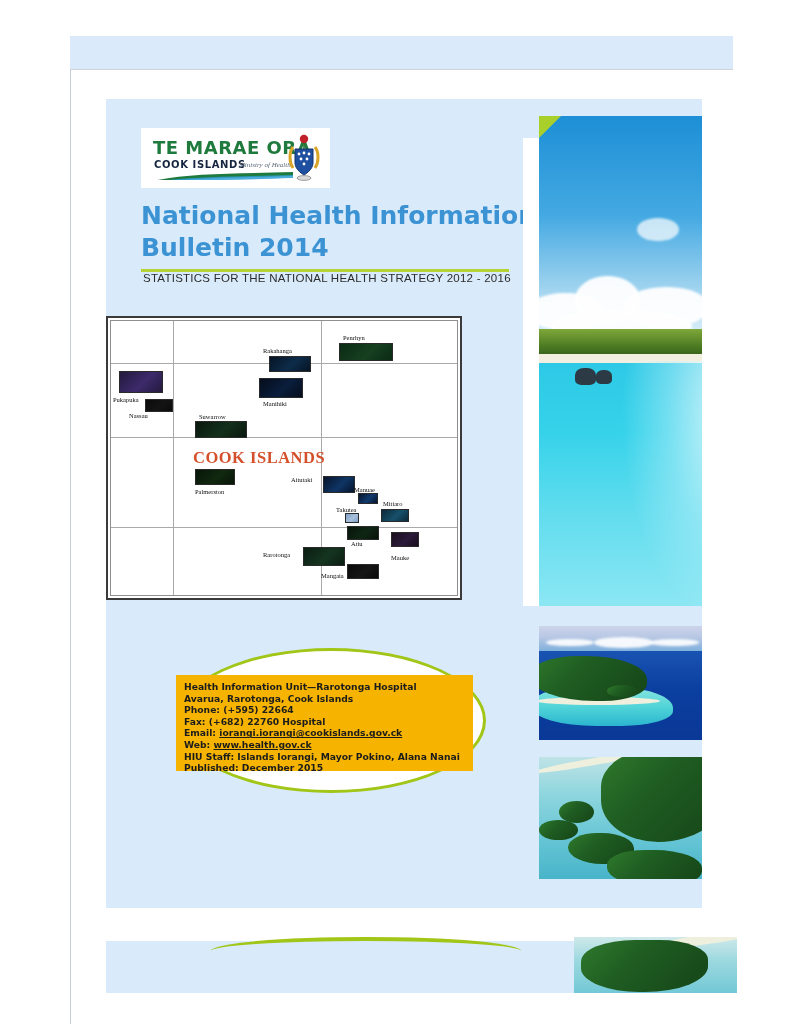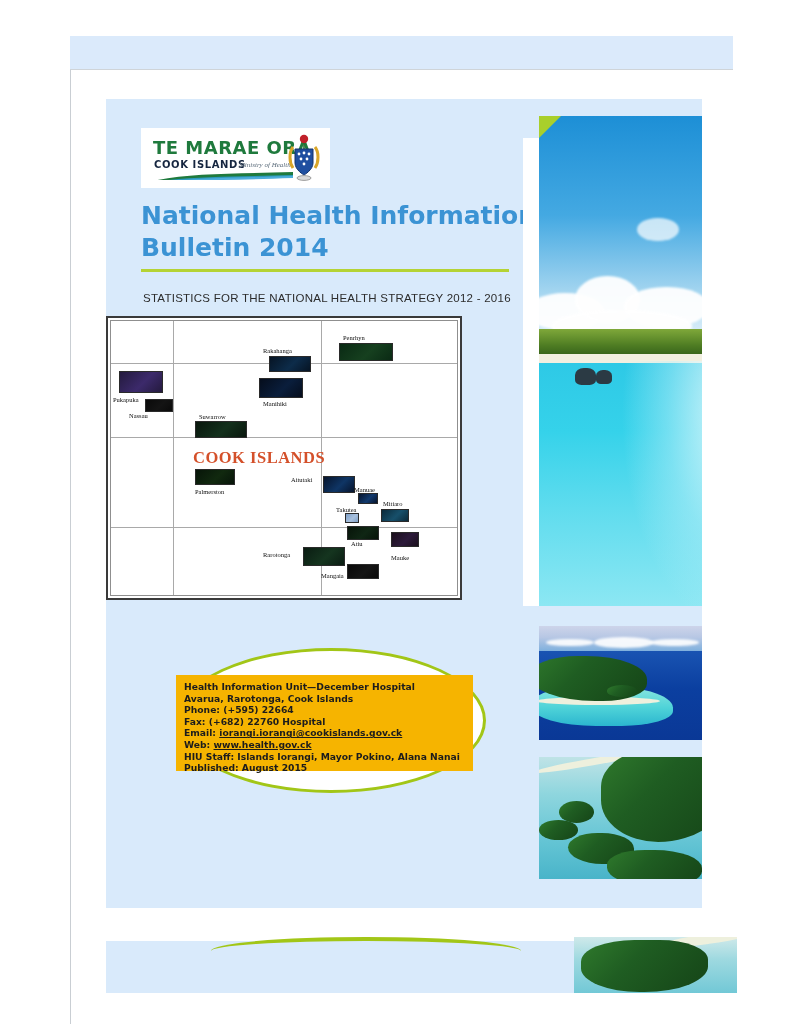--- a/index.html
+++ b/index.html
@@ -144,21 +144,21 @@
     position: absolute;
     left: 70px;
     top: 199px;
     width: 368px;
     height: 3px;
     background: #b5d334;
   }
   .doc-subtitle {
     position: absolute;
     left: 72px;
-    top: 222px;
+    top: 202px;
     font-family: "Liberation Sans", sans-serif;
     font-size: 11.5px;
     letter-spacing: 0.25px;
     color: #2c2c2c;
     white-space: nowrap;
   }
 
   
   .map {
     position: absolute;
@@ -550,28 +550,28 @@
       <div class="sand" style="left:-4%;top:2%;width:70%;height:6%;border-radius:50%;transform:rotate(-10deg);"></div>
       <div class="island-mass" style="left:38%;top:-6%;width:78%;height:76%;border-radius:40% 30% 55% 45%;"></div>
       <div class="island-mass" style="left:12%;top:36%;width:22%;height:18%;border-radius:50%;"></div>
       <div class="island-mass" style="left:0%;top:52%;width:24%;height:16%;border-radius:50%;"></div>
       <div class="island-mass" style="left:18%;top:62%;width:40%;height:26%;border-radius:48% 52% 44% 56%;"></div>
       <div class="island-mass" style="left:42%;top:76%;width:58%;height:30%;border-radius:40% 50% 40% 50%;"></div>
     </div>
 
     <div class="contact-oval"></div>
     <div class="contact-box">
-      <div class="contact-line">Health Information Unit—December Hospital</div>
+      <div class="contact-line">Health Information Unit—Rarotonga Hospital</div>
       <div class="contact-line">Avarua, Rarotonga, Cook Islands</div>
       <div class="contact-line">Phone: (+595) 22664</div>
       <div class="contact-line">Fax: (+682) 22760 Hospital</div>
       <div class="contact-line"><span>Email: </span><span class="underlined">iorangi.iorangi@cookislands.gov.ck</span></div>
       <div class="contact-line"><span>Web: </span><span class="underlined">www.health.gov.ck</span></div>
       <div class="contact-line">HIU Staff: Islands Iorangi, Mayor Pokino, Alana Nanai</div>
-      <div class="contact-line">Published: August 2015</div>
+      <div class="contact-line">Published: December 2015</div>
     </div>
 
   </div>
 
   <div class="gap-white"></div>
 
   <div class="next-sheet">
     <div class="next-panel">
       <div class="next-oval-top"></div>
       <div class="next-photo photo-aerial">

